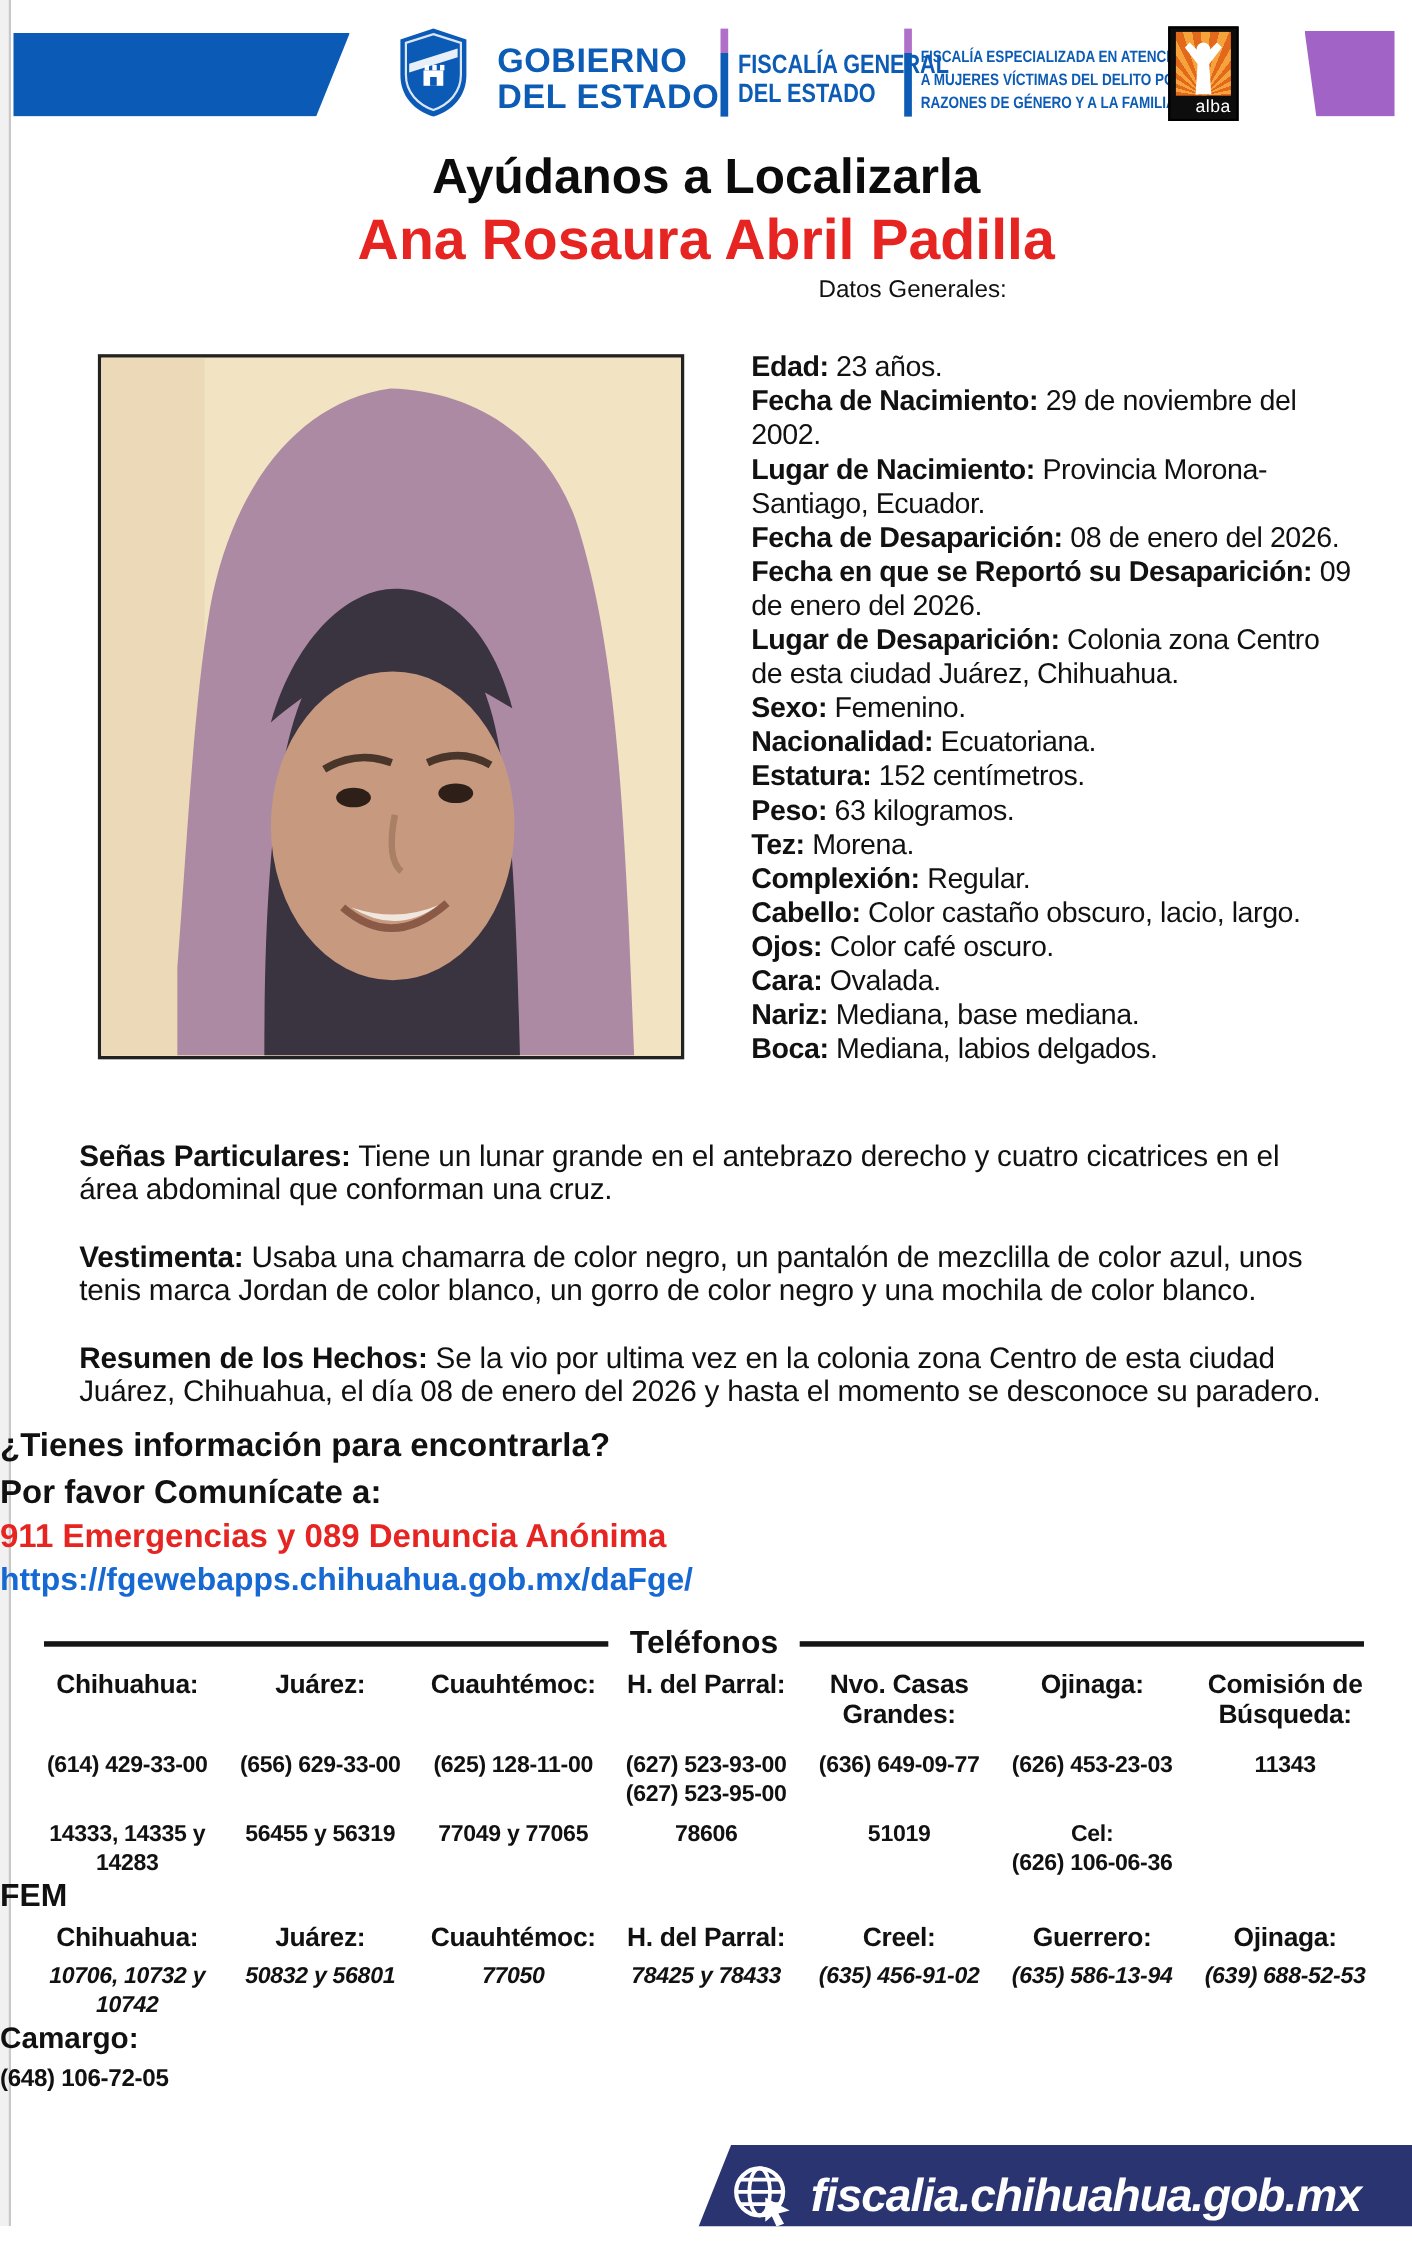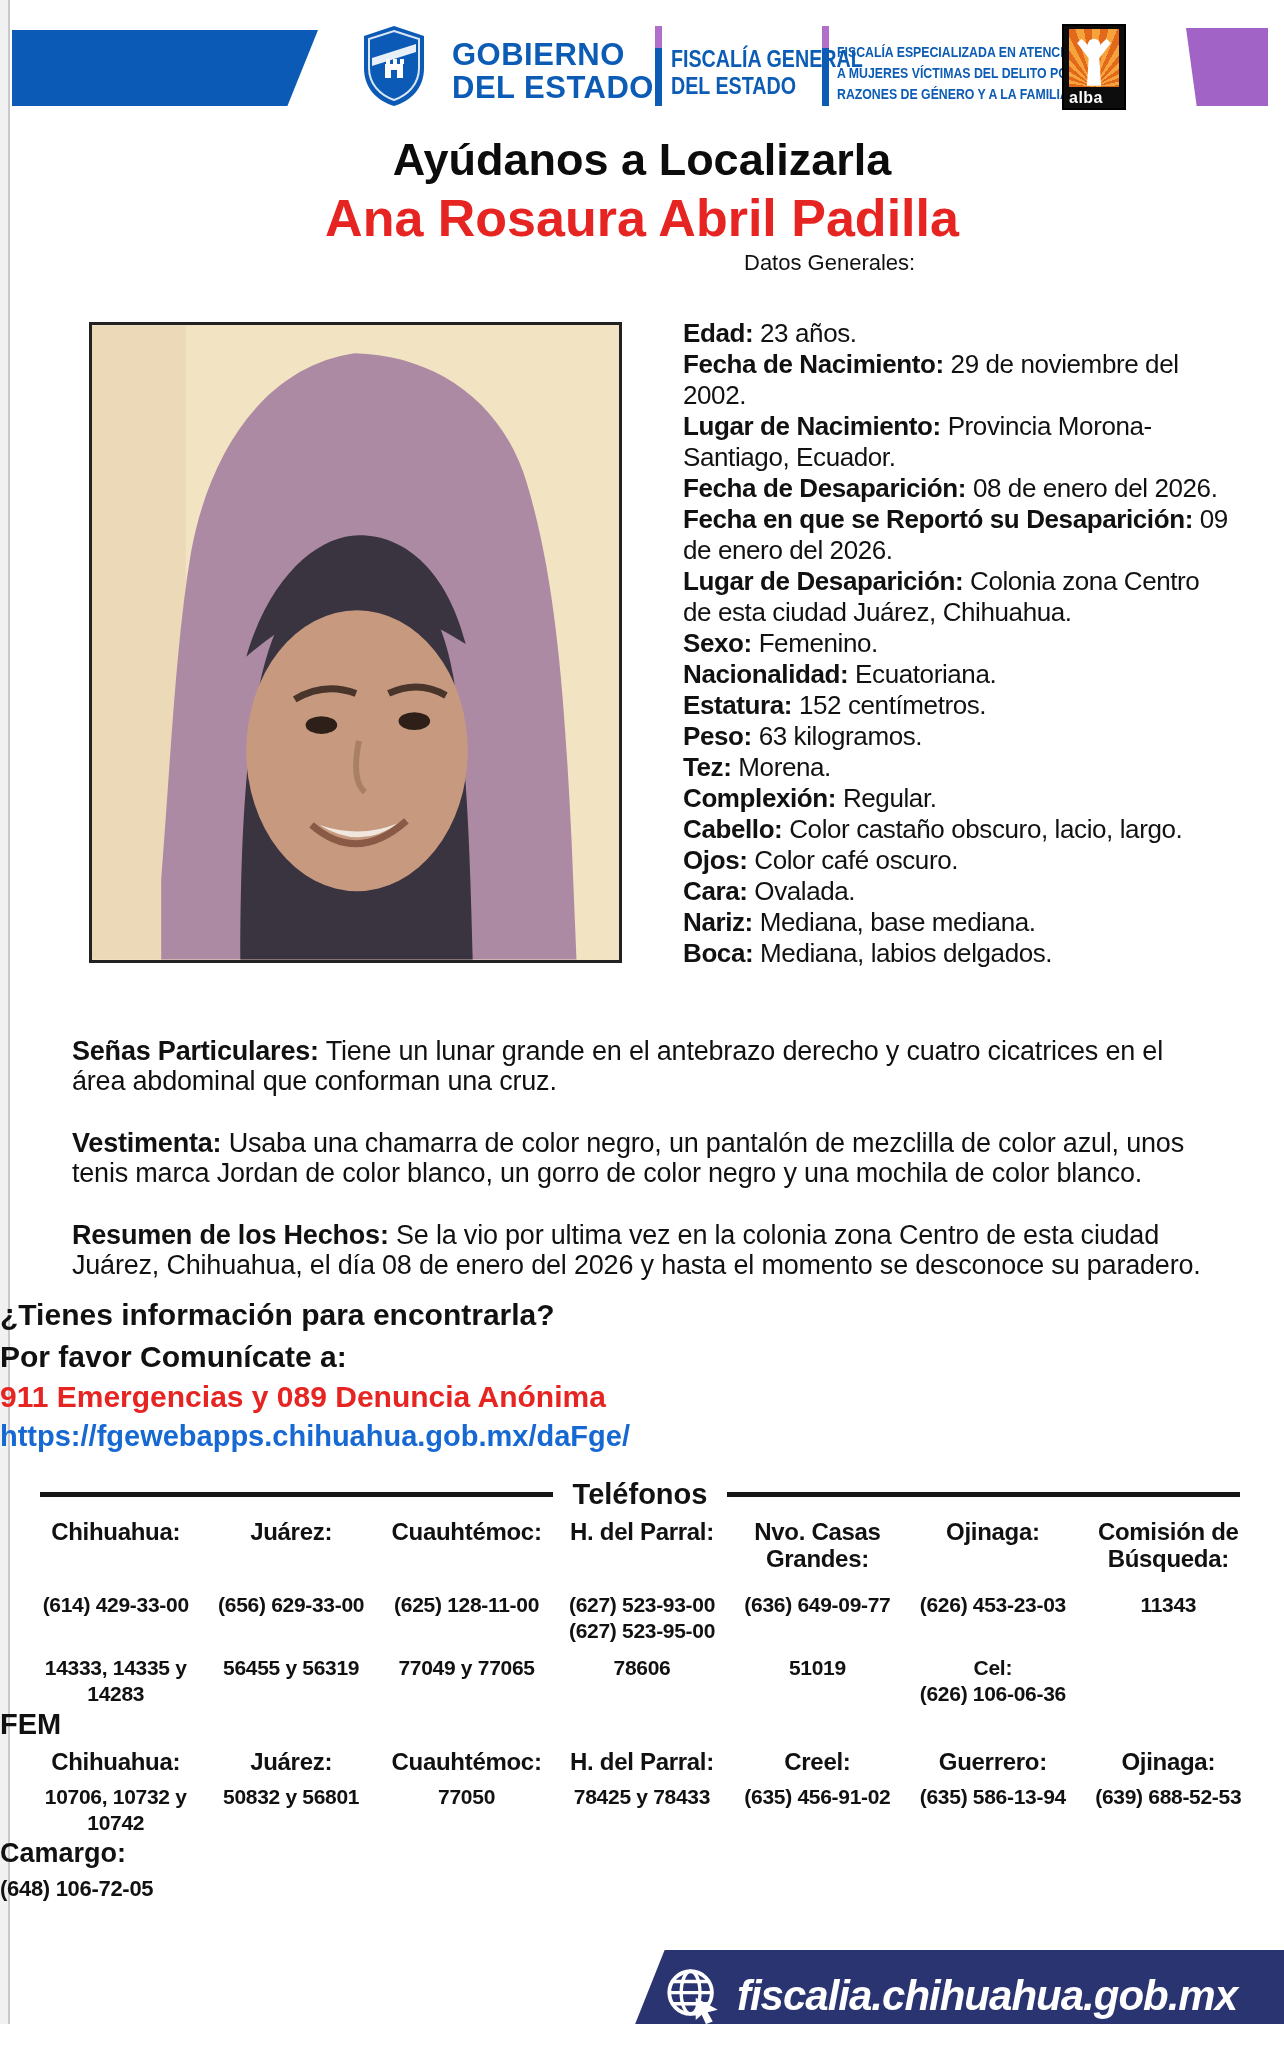--- a/index.html
+++ b/index.html
@@ -22,21 +22,21 @@
   .vbar.d1 { left:655px; } .vbar.d2 { left:822px; }
   .fg         { position:absolute; left:671px; top:45px; color:#0c5cb5; font-weight:bold; font-size:24px;
                 line-height:27px; transform:scaleX(.82); transform-origin:left top; white-space:nowrap; }
   .fe         { position:absolute; left:837px; top:41px; color:#0c5cb5; font-weight:bold; font-size:15px;
                 line-height:21px; transform:scaleX(.82); transform-origin:left top; white-space:nowrap; }
   .alba       { position:absolute; left:1062px; top:24px; width:64px; height:86px; background:#0d0d0d;
                 border:2px solid #000; padding:3px 5px 0; }
   .alba-burst { height:58px; background:repeating-conic-gradient(from -90deg at 50% 100%, #e2691b 0 8deg, #f6a33c 8deg 16deg);
                 position:relative; overflow:hidden; }
   .alba-burst svg { position:absolute; left:50%; bottom:0; transform:translateX(-50%); }
-  .alba-word  { color:#fff; font-weight:bold; font-size:16px; text-align:left; line-height:21px; letter-spacing:.5px; }
+  .alba-word  { color:#fff; font-weight:normal; font-size:16px; text-align:right; line-height:21px; letter-spacing:.5px; }
   .hdr-purple { position:absolute; left:1186px; top:28px; width:82px; height:78px; background:#a263c6;
                 clip-path:polygon(0 0,100% 0,100% 100%,13% 100%); }
 
   
   .title  { position:absolute; left:0; top:134px; width:100%; text-align:center; font-size:45px; font-weight:bold; color:#0c0c0c; }
   .name   { position:absolute; left:0; top:188px; width:100%; text-align:center; font-size:52px; font-weight:bold; color:#e62421; }
   .datos-h{ position:absolute; left:744px; top:250px; font-size:22px; font-weight:normal; }
 
   
   .photo  { position:absolute; left:89px; top:322px; width:533px; height:641px; border:3px solid #222; background:#f2e4c3; }
@@ -60,21 +60,21 @@
   
   .tel-head { position:absolute; left:40px; right:44px; top:1478px; display:flex; align-items:center; gap:20px; }
   .tel-head .ln { flex:1; height:5px; background:#161616; }
   .tel-head .t  { font-size:29px; font-weight:bold; }
   .grid7 { position:absolute; left:30px; width:1224px; display:grid; grid-template-columns:repeat(7,1fr);
            column-gap:4px; text-align:center; }
   .hdr24 { font-size:24px; font-weight:bold; line-height:27px; letter-spacing:-.3px; }
   .val21 { font-size:21px; font-weight:bold; line-height:26px; letter-spacing:-.3px; }
   #tel-headers { top:1518px; } #tel-phones { top:1592px; } #tel-exts { top:1655px; }
   #fem-h { top:1708px; font-size:29px; }
-  #fem-headers { top:1748px; } #fem-values { top:1784px; }
+  #fem-headers { top:1748px; } #fem-values { top:1784px;font-style:italic; }
   #camargo-l { top:1838px; font-size:27px; }
   #camargo-v { top:1876px; font-size:22px; letter-spacing:-.3px; }
 
   
   .footer { position:absolute; left:618px; top:1950px; width:666px; height:92px; background:#293471;
             clip-path:polygon(7% 0,100% 0,100% 100%,1.5% 100%); display:flex; align-items:center;
             justify-content:center; gap:14px; }
   .footer .site { color:#fff; font-weight:bold; font-style:italic; font-size:42px; letter-spacing:-1px; }
   .bline  { position:absolute; left:8px; top:2028px; width:622px; height:8px;
             background:linear-gradient(90deg,#1d4f9e 0 55%,#b055c8 55% 100%); }

